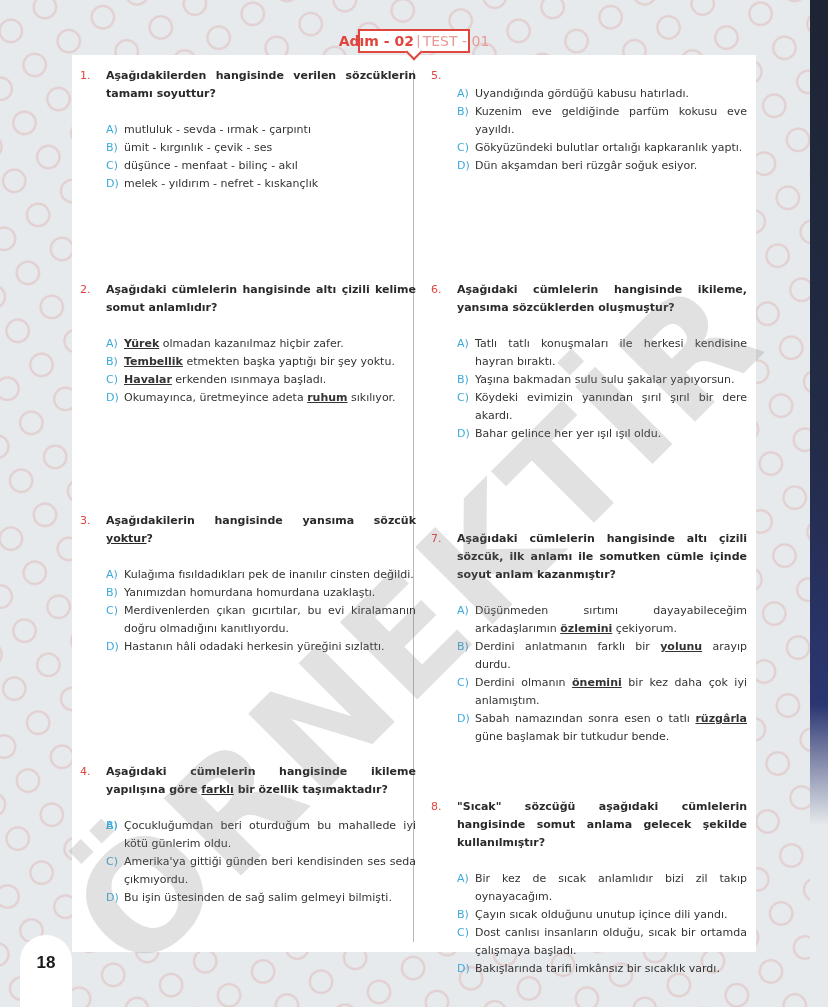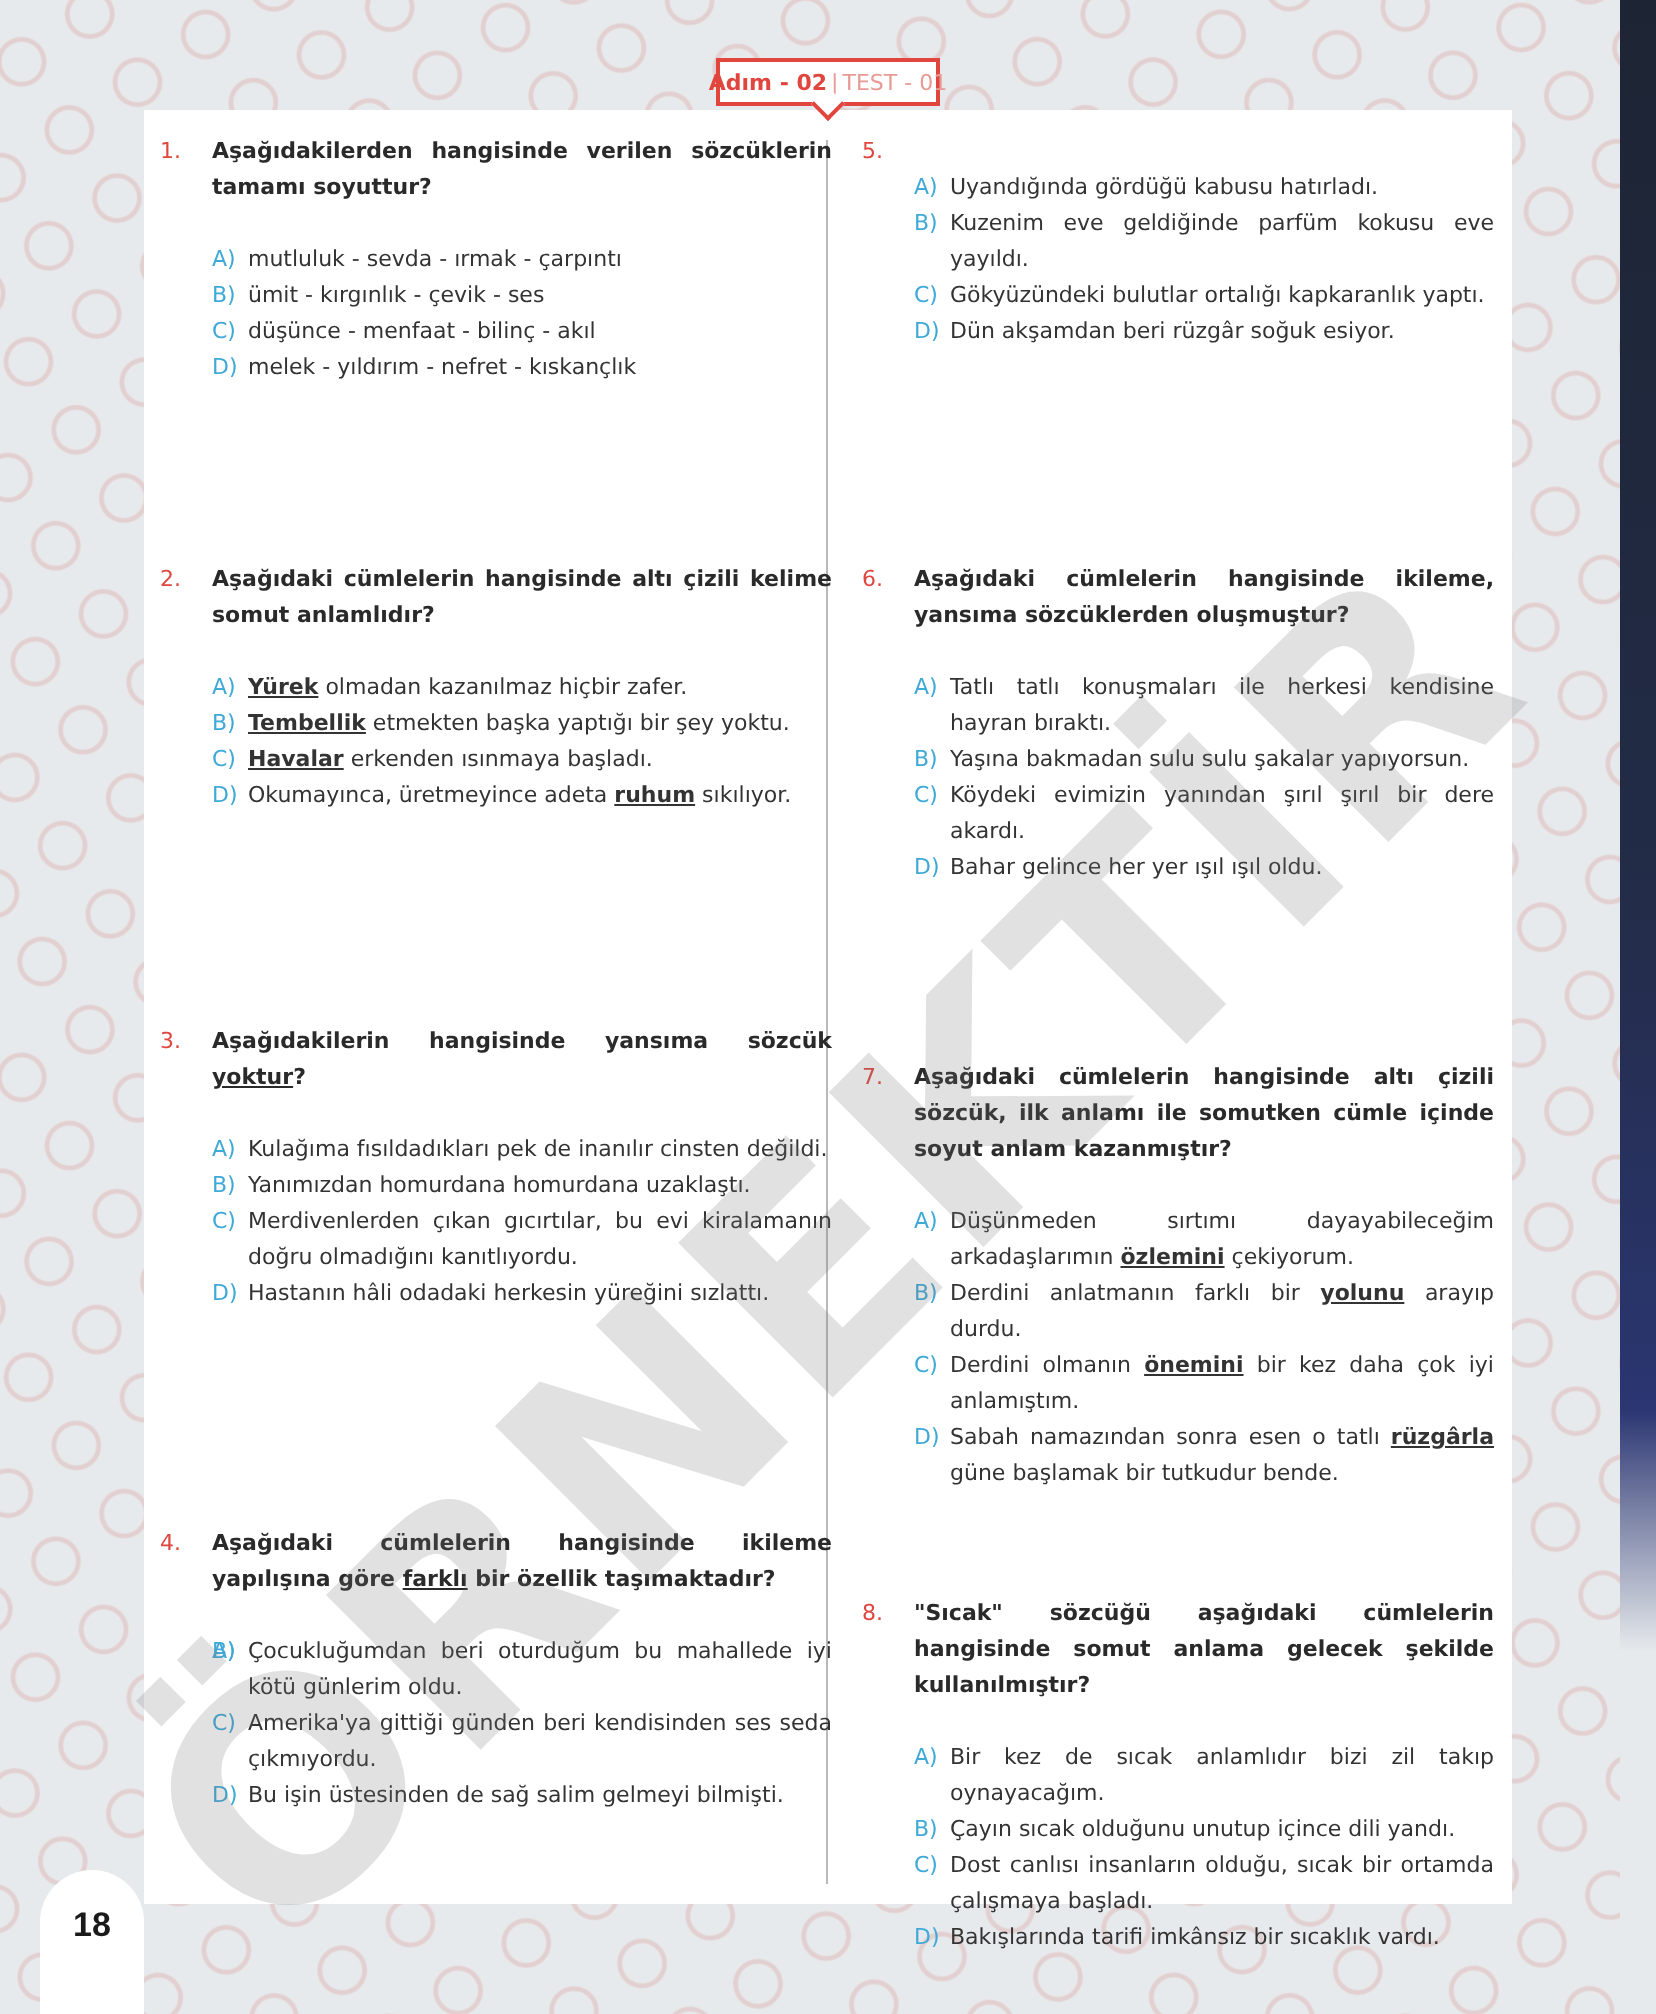--- a/index.html
+++ b/index.html
@@ -28,21 +28,21 @@
     background: #ffffff;
   }
   .divider {
     position: absolute; left: 413px; top: 70px; width: 1px; height: 872px;
     background: #b9b9b9;
   }
   .badge {
     position: absolute; left: 358px; top: 29px; width: 112px; height: 24px;
     border: 2px solid #e0463e; background: #fff;
     display: flex; align-items: center; justify-content: center;
-    font-size: 11px; white-space: nowrap;
+    font-size: 14px; white-space: nowrap;
   }
   .badge::after {
     content: ""; position: absolute; left: 50%; bottom: -7px; margin-left: -6px;
     width: 10px; height: 10px; background: #fff;
     border-right: 2px solid #e0463e; border-bottom: 2px solid #e0463e;
     transform: rotate(45deg);
   }
   .badge .step { color: #e0463e; font-weight: bold; }
   .badge .sep { color: #e89a95; margin: 0 2px; }
   .badge .test { color: #e89a95; text-align: right; }

